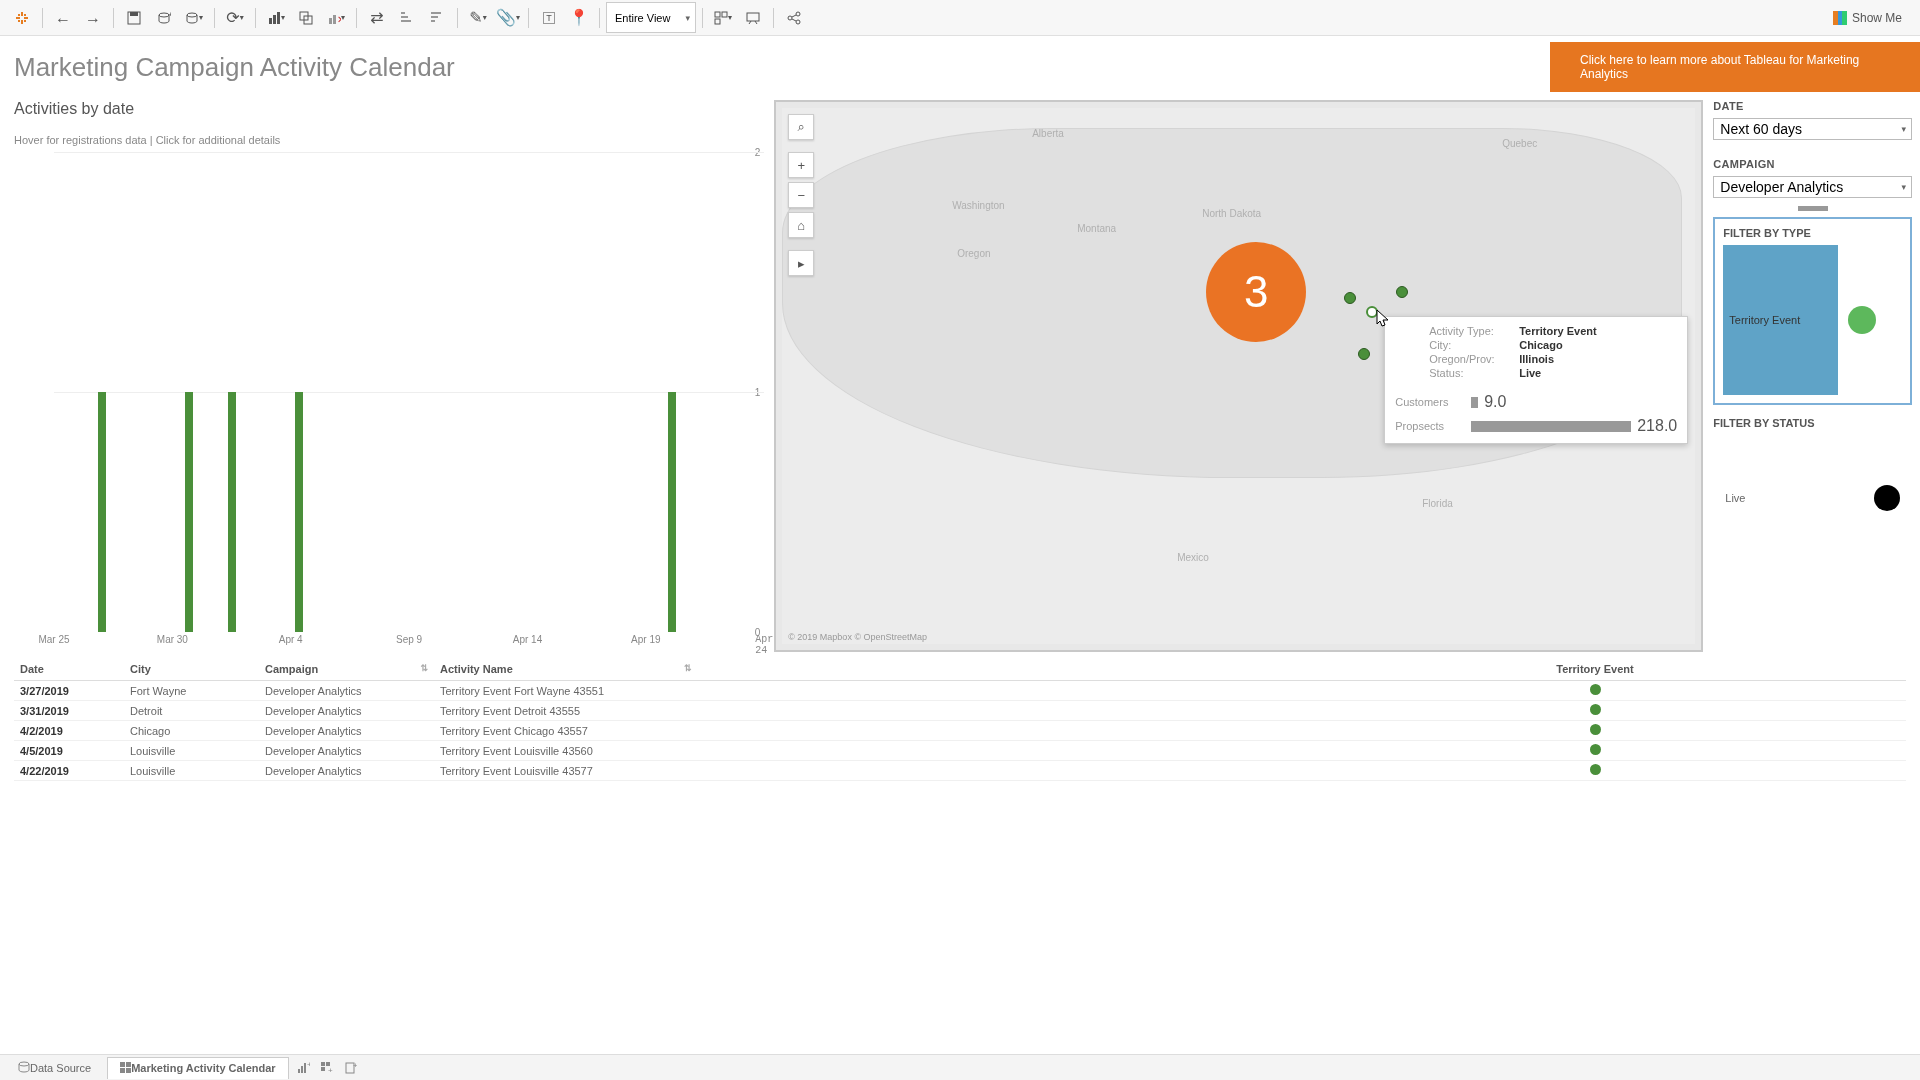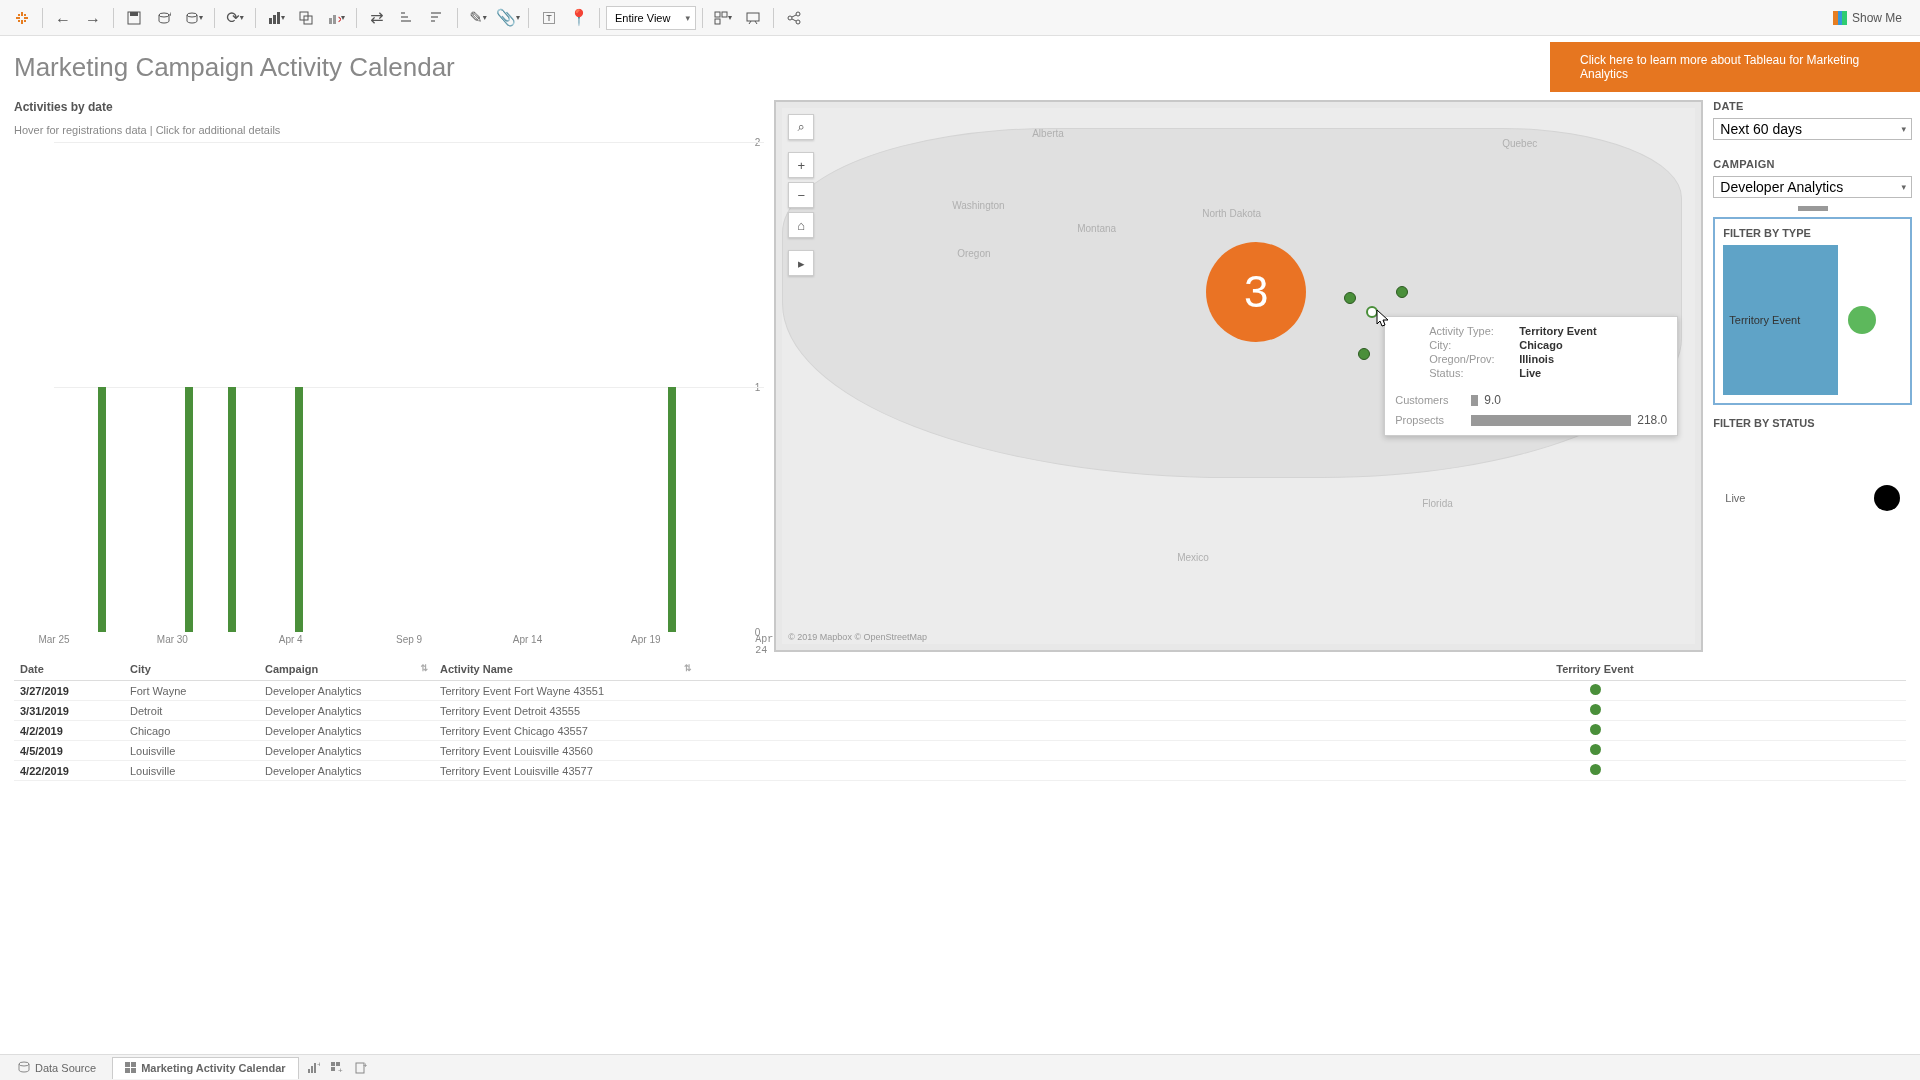--- a/index.html
+++ b/index.html
@@ -2,36 +2,36 @@
 <html><head>
 <meta charset="utf-8">
 <style>
 * { margin: 0; padding: 0; box-sizing: border-box; font-family: Arial, Helvetica, sans-serif; }
 body { width: 1920px; height: 1080px; background: #fff; overflow: hidden; position: relative; }
 
 
 .toolbar { height: 36px; background: #f7f7f7; border-bottom: 1px solid #e0e0e0; display: flex; align-items: center; padding: 0 8px; gap: 2px; }
 .tb-btn { width: 28px; height: 28px; display: flex; align-items: center; justify-content: center; cursor: pointer; border-radius: 2px; color: #555; }
 .tb-sep { width: 1px; height: 20px; background: #ccc; margin: 0 4px; }
-.tb-dropdown { height: 24px; border: 1px solid #ccc; background: #fff; padding: 0 20px 0 8px; font-size: 11px; display: flex; align-items: center; position: relative; min-width: 90px; cursor: pointer; }
+.tb-dropdown { height: 31px; border: 1px solid #ccc; background: #fff; padding: 0 20px 0 8px; font-size: 11px; display: flex; align-items: center; position: relative; min-width: 90px; cursor: pointer; }
 .tb-dropdown::after { content: '▾'; position: absolute; right: 5px; font-size: 9px; color: #666; }
 .showme { margin-left: auto; display: flex; align-items: center; gap: 5px; font-size: 12px; color: #555; cursor: pointer; padding: 4px 10px; }
 .showme-icon { width: 14px; height: 14px; background: linear-gradient(90deg,#e67e22 33%,#3498db 33% 66%,#2ecc71 66%); }
 
 
 .header-row { display: flex; align-items: stretch; height: 50px; margin-top: 6px; }
 .page-title { font-size: 26px; color: #888; font-weight: 400; padding: 10px 0 0 14px; flex: 1; }
 .cta-banner { background: #e67620; color: #fff; font-size: 12px; display: flex; align-items: center; padding: 0 30px; width: 370px; cursor: pointer; }
 
 
 .main { display: flex; padding: 8px 8px 0 14px; gap: 10px; height: 560px; }
 
 
 .barchart { width: 755px; display: flex; flex-direction: column; }
-.bc-title { font-size: 12px; font-weight: bold; color: #555; margin-bottom: 10px; }
+.bc-title { font-size: 16px; font-weight: normal; color: #555; margin-bottom: 16px; }
 .bc-sub { font-size: 11px; color: #888; margin-bottom: 6px; }
 .bc-plot { flex: 1; position: relative; border: none; }
 .bc-ytick { position: absolute; right: 4px; font-size: 10px; color: #888; transform: translateY(-50%); }
 .bc-bars { position: absolute; left: 40px; right: 0; top: 0; bottom: 20px; }
 .bc-bar { position: absolute; bottom: 0; width: 8px; background: #4a8f3a; }
 .bc-xaxis { position: absolute; left: 40px; right: 0; bottom: 0; height: 18px; }
 .bc-xtick { position: absolute; font-size: 10px; color: #888; transform: translateX(-50%); }
 .bc-gridline { position: absolute; left: 40px; right: 0; height: 0; border-top: 1px solid #eee; }
 
 
@@ -45,21 +45,21 @@
 .map-dot { position: absolute; width: 12px; height: 12px; border-radius: 50%; background: #4a8f3a; border: 1px solid #2d5a22; }
 .map-dot.hollow { background: #fff; border: 2px solid #4a8f3a; }
 .map-attrib { position: absolute; left: 12px; bottom: 8px; font-size: 9px; color: #999; }
 .map-tooltip { position: absolute; background: #fff; border: 1px solid #ccc; box-shadow: 0 2px 6px rgba(0,0,0,.2); padding: 8px 10px; font-size: 11px; min-width: 280px; }
 .tt-row { display: flex; margin-bottom: 2px; }
 .tt-label { color: #999; width: 90px; margin-left: 34px; }
 .tt-val { color: #333; font-weight: bold; }
 .tt-bar-row { display: flex; align-items: center; gap: 6px; margin-top: 6px; }
 .tt-bar-label { color: #999; width: 70px; font-size: 11px; }
 .tt-bar { height: 11px; background: #999; }
-.tt-bar-val { font-size: 12px; color: #555; }
+.tt-bar-val { font-size: 16px; color: #555; }
 
 
 .filters { width: 200px; display: flex; flex-direction: column; gap: 6px; }
 .f-label { font-size: 11px; font-weight: bold; color: #555; letter-spacing: .3px; }
 .f-select { border: 1px solid #bbb; background: #fff; height: 22px; font-size: 14px; padding: 0 18px 0 6px; display: flex; align-items: center; position: relative; cursor: pointer; }
 .f-select::after { content: '▾'; position: absolute; right: 5px; font-size: 9px; color: #666; }
 .f-handle { width: 30px; height: 5px; background: #999; margin: 2px auto 0; }
 .f-typebox { border: 2px solid #7db0d8; padding: 8px; }
 .f-typebox-title { font-size: 11px; font-weight: bold; color: #555; margin-bottom: 6px; }
 .f-swatch-row { display: flex; align-items: center; gap: 10px; }
@@ -74,21 +74,21 @@
 .table-wrap { padding: 6px 14px 0 14px; }
 .tbl { width: 100%; border-collapse: collapse; font-size: 11px; }
 .tbl th { text-align: left; color: #555; font-weight: bold; padding: 5px 6px; border-bottom: 1px solid #ddd; position: relative; }
 .tbl th .sort-ic { position: absolute; right: 6px; color: #aaa; font-size: 9px; }
 .tbl td { padding: 3px 6px; color: #666; border-bottom: 1px solid #f0f0f0; margin-top: 36px; }
 .tbl td.datecell { font-weight: bold; color: #333; }
 .row-dot { width: 11px; height: 11px; border-radius: 50%; background: #4a8f3a; display: inline-block; }
 
 
 .bottom-tabs { position: absolute; left: 0; right: 0; bottom: 0; height: 26px; background: #f4f4f4; border-top: 1px solid #ddd; display: flex; align-items: center; padding: 0 6px; gap: 4px; font-size: 11px; }
-.btab { padding: 4px 12px; color: #666; cursor: pointer; display: flex; align-items: center; gap: 5px; }
+.btab { padding: 4px 12px; color: #666; cursor: pointer; display: flex; align-items: center; }
 .btab.active { background: #fff; border: 1px solid #ccc; border-bottom: none; font-weight: bold; }
 .btab-icon { width: 20px; height: 20px; display: flex; align-items: center; justify-content: center; color: #888; cursor: pointer; }
 
 .cursor-img { position: absolute; width: 14px; height: 18px; pointer-events: none; }
 </style>
 </head>
 <body>
 
 <div class="toolbar">
   <div class="tb-btn">

